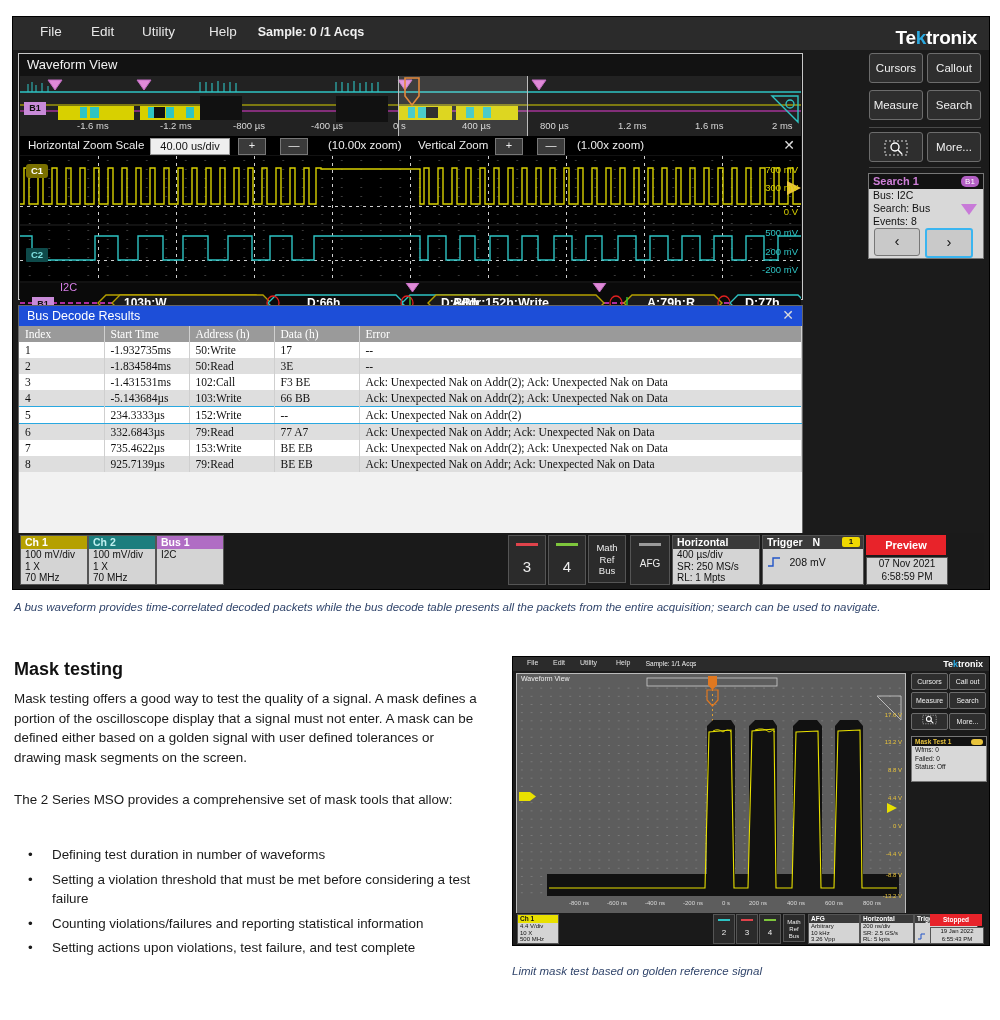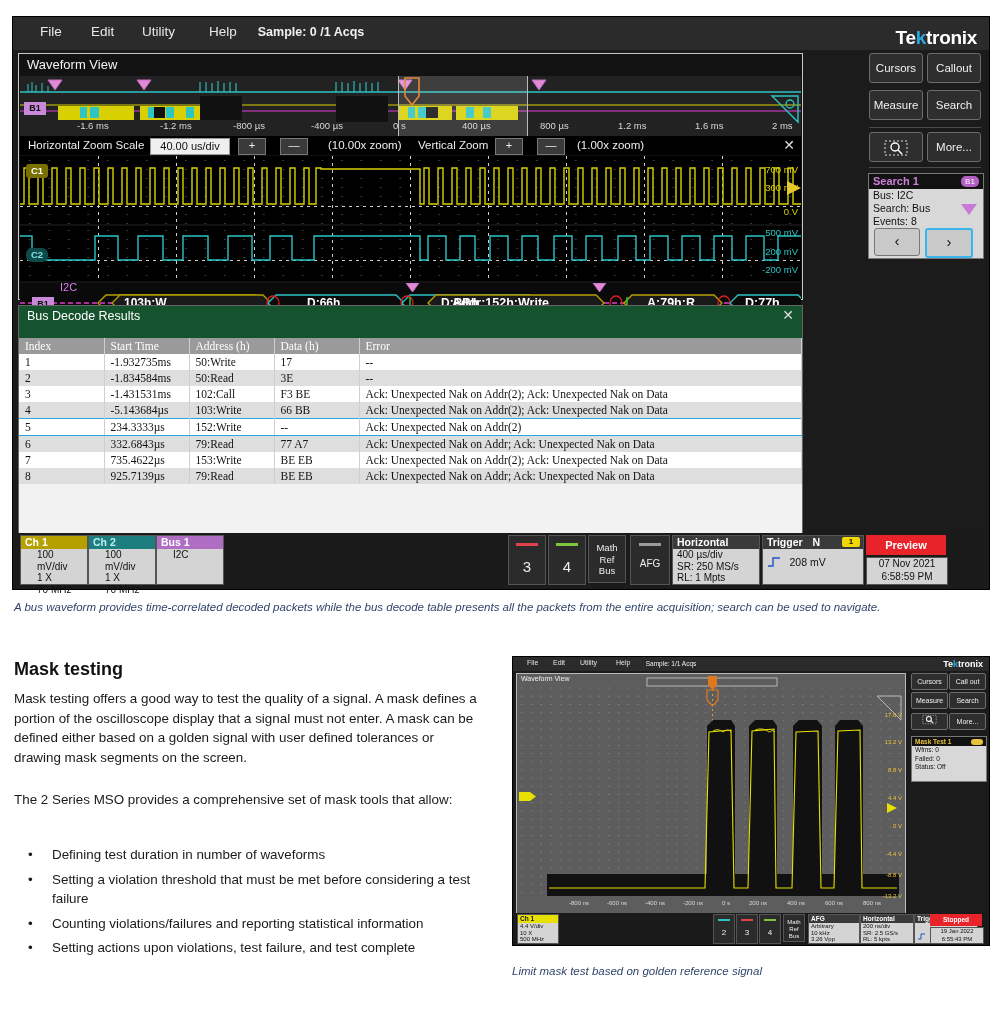--- a/index.html
+++ b/index.html
@@ -33,37 +33,37 @@
   .gdots{position:absolute;inset:0;background-image:radial-gradient(circle,#3a3a3a 0.6px,transparent 0.7px);background-size:19.5px 9px;}
   .vline{position:absolute;top:0;bottom:0;width:1px;background:repeating-linear-gradient(to bottom,#cfcfcf 0 3px,transparent 3px 7px);}
   .hline{position:absolute;left:0;right:0;height:1px;background:repeating-linear-gradient(to right,#cfcfcf 0 3px,transparent 3px 7px);}
   .vlabel{position:absolute;right:3px;font-size:9.5px;}
   .chbadge{position:absolute;width:22px;height:14px;font-size:9.5px;font-weight:bold;text-align:center;line-height:14px;}
   .tscale{position:absolute;left:1px;right:1px;top:259px;height:20px;background:#151515;}
   .tscale span{position:absolute;top:3px;color:#ddd;font-size:9.5px;}
 
   
   .bdr{position:absolute;left:5px;top:288px;width:783px;height:228px;background:#f2f2f2;border:1px solid #666;}
-  .bdr-hdr{height:32px;background:#14532d;position:relative;}
+  .bdr-hdr{height:20px;background:#1d4ed8;position:relative;}
   .bdr-hdr .t{position:absolute;left:8px;top:3px;color:#fff;font-size:12.5px;}
   .bdr-sub{height:18px;background:#8c8c8c;position:relative;}
   .bdr-tab{position:absolute;left:5px;top:1px;height:16px;padding:0 8px;background:#d6d6d6;color:#111;font-size:10.5px;line-height:16px;border:1px solid #777;border-bottom:none;}
   .bdr-cnt{position:absolute;right:8px;top:2px;color:#fff;font-size:11px;}
   table.dec{width:100%;border-collapse:collapse;table-layout:fixed;font-family:Liberation Serif, serif;}
   table.dec th{background:#9a9a9a;color:#fff;font-size:11.5px;text-align:left;padding:2px 0 2px 6px;font-weight:normal;border-right:1px solid #cfcfcf;}
   table.dec td{font-size:11.5px;color:#111;padding:2px 0 2px 6px;border-right:1px solid #cfcfcf;white-space:nowrap;overflow:hidden;}
   table.dec tr.odd td{background:#ffffff;}
   table.dec tr.even td{background:#dedede;}
   table.dec tr.sel td{background:#ffffff;border-top:1.5px solid #29a8e0;border-bottom:1.5px solid #29a8e0;}
 
   
   .botbar{position:absolute;left:5px;bottom:4px;width:966px;height:52px;background:#1a1a1a;}
   .chbox{position:absolute;top:2px;width:66px;height:48px;background:#d4d4d4;border:1px solid #555;}
   .chbox .hd{height:13px;font-size:10.5px;font-weight:bold;padding-left:4px;line-height:13px;}
-  .chbox .ln{font-size:10px;color:#111;padding-left:16px;line-height:11.6px;}
+  .chbox .ln{font-size:10px;color:#111;padding-left:4px;line-height:11.6px;}
   .numbox{position:absolute;top:2px;width:36px;height:48px;background:#2b2b2b;border:1px solid #555;color:#eee;font-size:15px;text-align:center;}
   .numbox .bar{width:22px;height:3px;margin:7px auto 0;}
   .numbox .n{margin-top:12px;}
   .mrbbox{position:absolute;top:2px;width:38px;height:48px;background:#2b2b2b;border:1px solid #555;color:#eee;font-size:9.5px;text-align:center;line-height:11.5px;padding-top:6px;box-sizing:border-box;}
   .afgbox{position:absolute;top:2px;width:38px;height:48px;background:#2b2b2b;border:1px solid #555;color:#eee;font-size:10px;text-align:center;}
   .infobox{position:absolute;top:2px;height:48px;background:#d4d4d4;border:1px solid #555;}
   .infobox .hd{height:13px;background:#3a3a3a;color:#fff;font-size:10.5px;font-weight:bold;padding-left:4px;line-height:13px;}
   .infobox .ln{font-size:10px;color:#111;padding-left:4px;line-height:11.6px;}
   .prevbtn{position:absolute;top:2px;width:80px;height:20px;background:#e8232a;color:#fff;font-size:11px;font-weight:bold;text-align:center;line-height:20px;}
   .datebox{position:absolute;top:24px;width:80px;height:26px;background:#d4d4d4;border:1px solid #555;color:#111;font-size:10px;text-align:center;line-height:12.5px;}
@@ -243,21 +243,21 @@
         <div class="vline" style="left:312px"></div>
       <div class="vline" style="left:390px"></div>
         <div class="vline" style="left:468px"></div>
       <div class="vline" style="left:546px"></div>
         <div class="vline" style="left:624px"></div>
       <div class="vline" style="left:702px"></div>
       <div class="hline" style="top:34px"></div>
       <svg width="781" height="55" style="position:absolute;left:0;top:0">
         <path fill="none" stroke="#2ec4c4" stroke-width="1.4" d="M0 10 L12 10 L12 34 L75 34 L75 10 L98 10 L98 34 L118 34 L118 10 L143 10 L143 34 L163 34 L163 10 L188 10 L188 34 L208 34 L208 10 L232 10 L232 34 L250 34 L250 10 L272 10 L272 34 L294 34 L294 10 L400 10 L400 34 L408 34 L408 10 L426 10 L426 34 L440 34 L440 10 L455 10 L455 34 L470 34 L470 10 L488 10 L488 34 L502 34 L502 10 L518 10 L518 34 L534 34 L534 10 L552 10 L552 34 L566 34 L566 10 L582 10 L582 34 L598 34 L598 10 L616 10 L616 34 L630 34 L630 10 L648 10 L648 34 L662 34 L662 10 L680 10 L680 34 L694 34 L694 10 L712 10 L712 34 L726 34 L726 10 L744 10 L744 34 L758 34 L758 10 L781 10"></path>
       </svg>
-      <div class="chbadge" style="left:6px;top:22px;background:#0e4a4a;color:#7fe0e0;border-radius:6px">C2</div>
+      <div class="chbadge" style="left:6px;top:22px;background:#0e4a4a;color:#7fe0e0;border-radius:1px">C2</div>
       <div class="vlabel" style="top:1px;color:#2ec4c4">500 mV</div>
       <div class="vlabel" style="top:20px;color:#2ec4c4">200 mV</div>
       <div class="vlabel" style="top:38px;color:#2ec4c4">-200 mV</div>
     </div>
 
     <div class="grid gbus">
       <svg width="781" height="30" style="position:absolute;left:0;top:0">
         <line x1="0" y1="20" x2="781" y2="20" stroke="#e23ad0" stroke-width="1.6" stroke-dasharray="5 3"></line>
         <path d="M86 12 l150 0 l8 8 l-8 8 l-150 0 l-8 -8 z" fill="none" stroke="#b5a000" stroke-width="1.4"></path>
         <path d="M100 12 l143 0 l8 8 l-8 8 l-143 0 l-8 -8 z" fill="#1a1a1a" stroke="#b5a000" stroke-width="1.3"></path>

